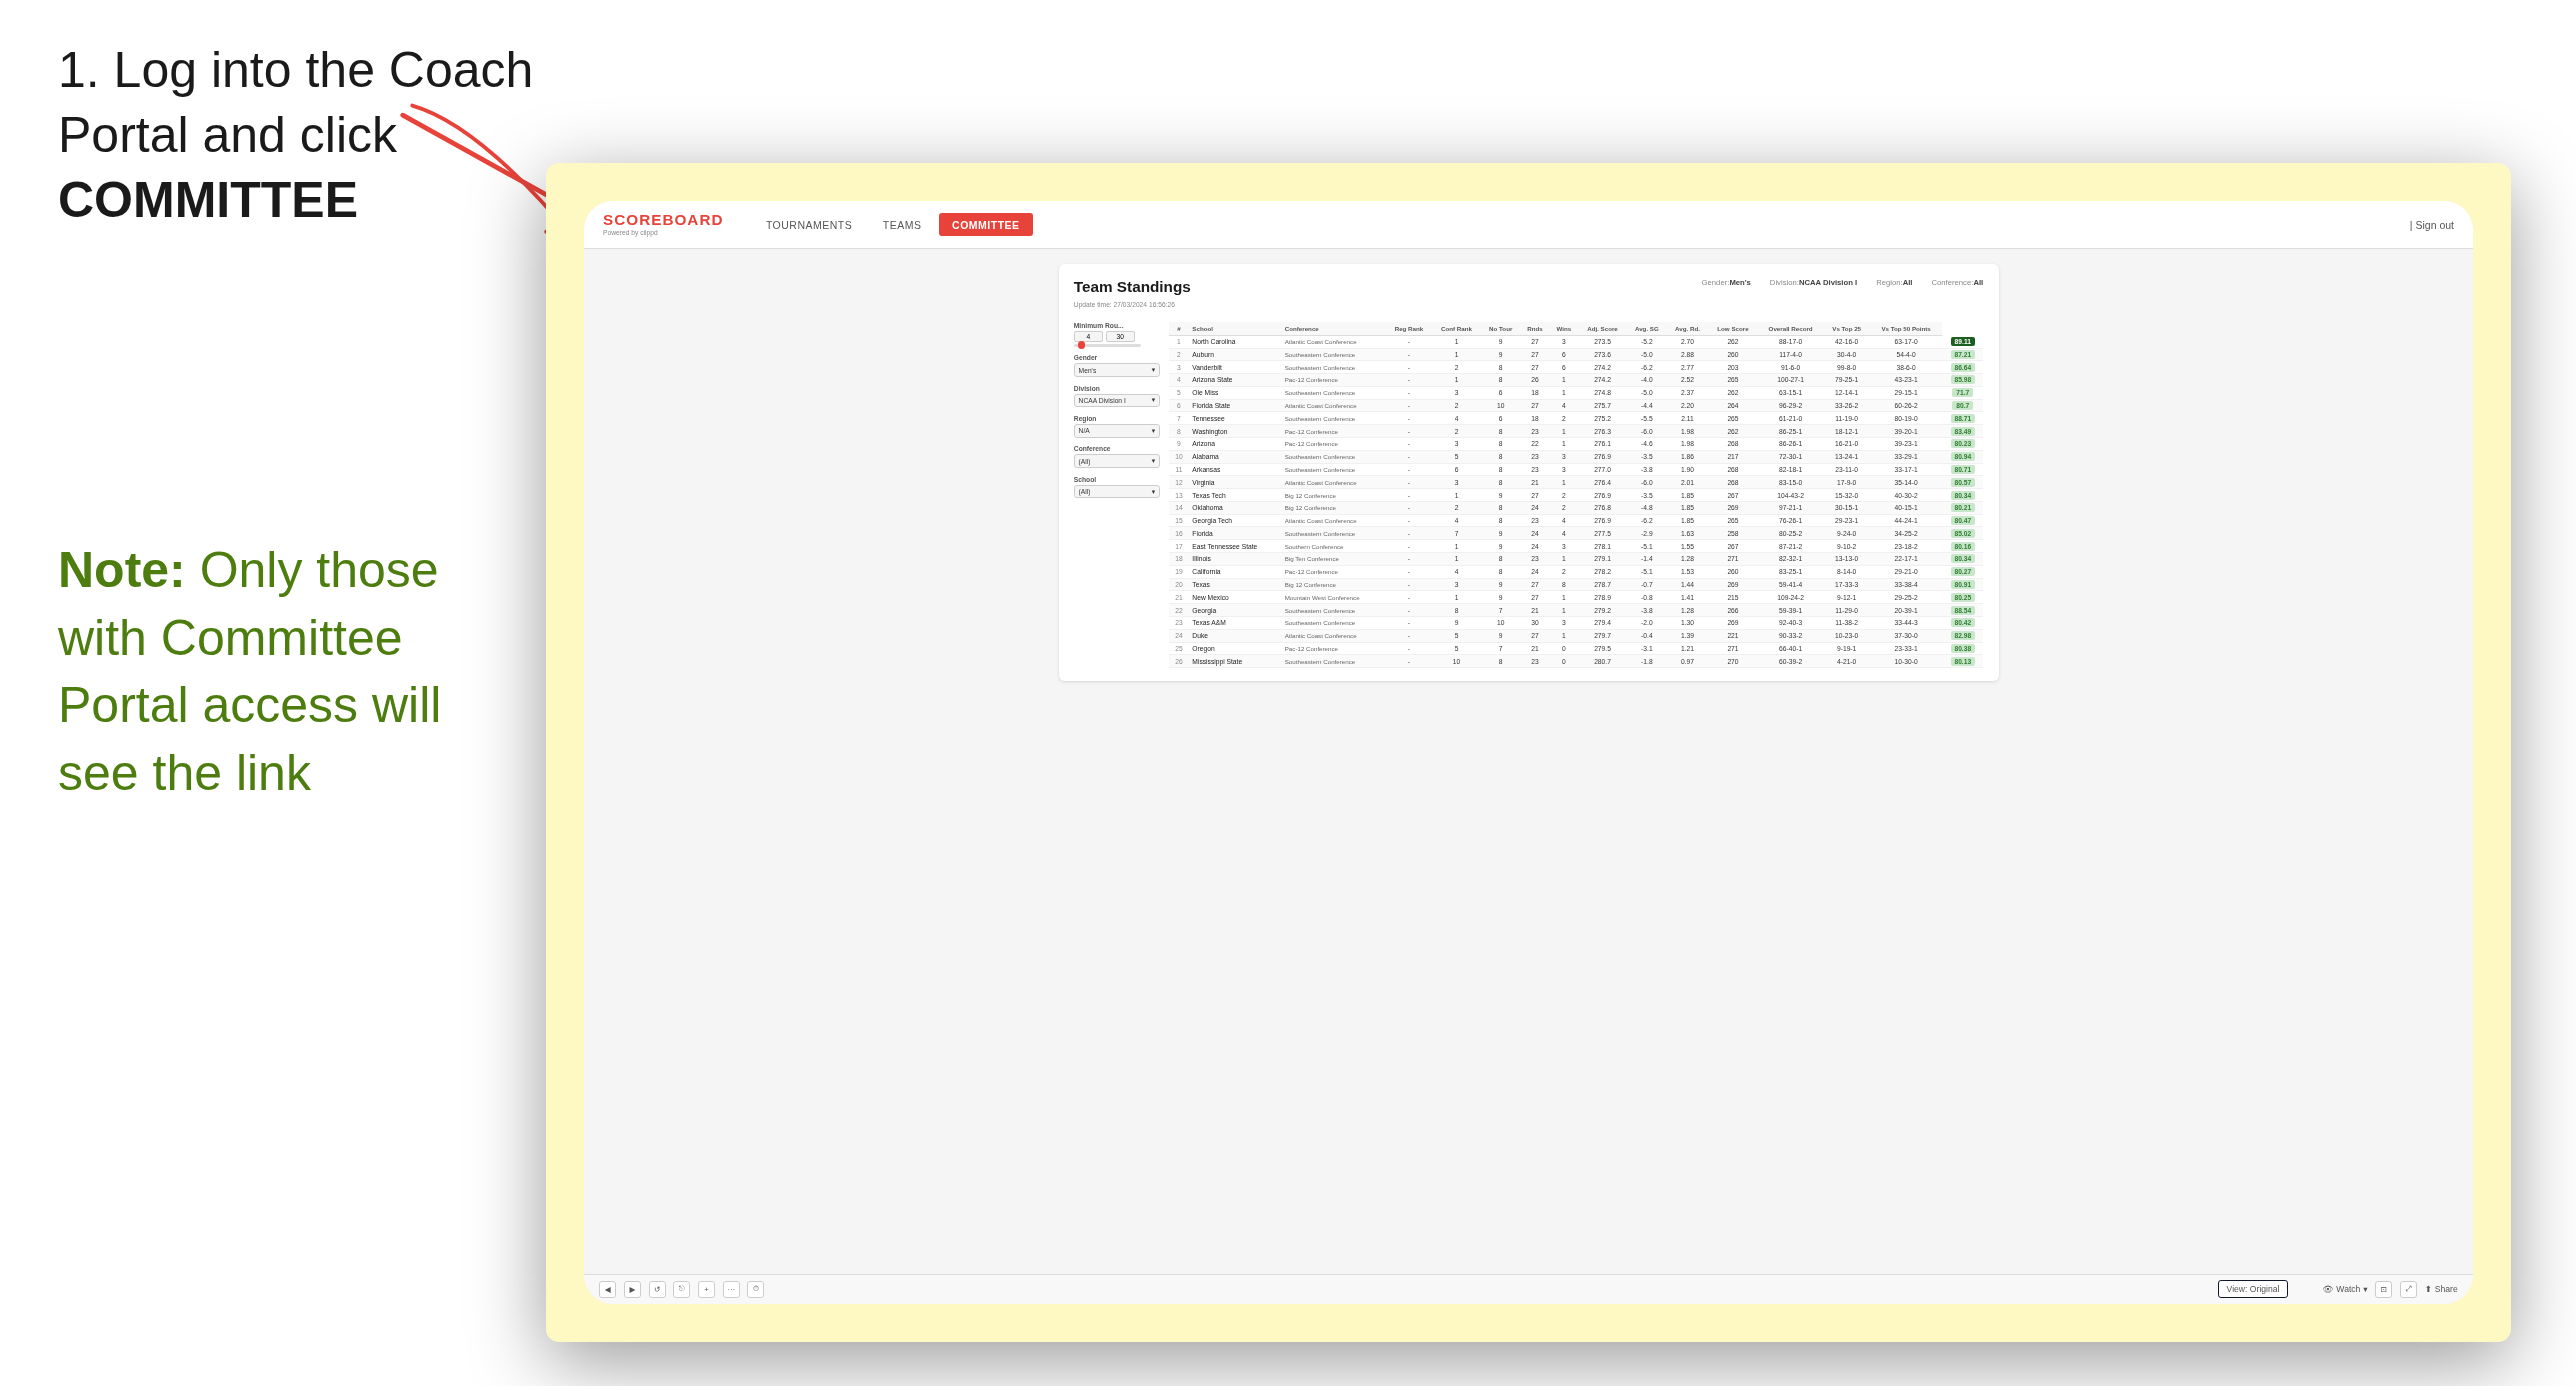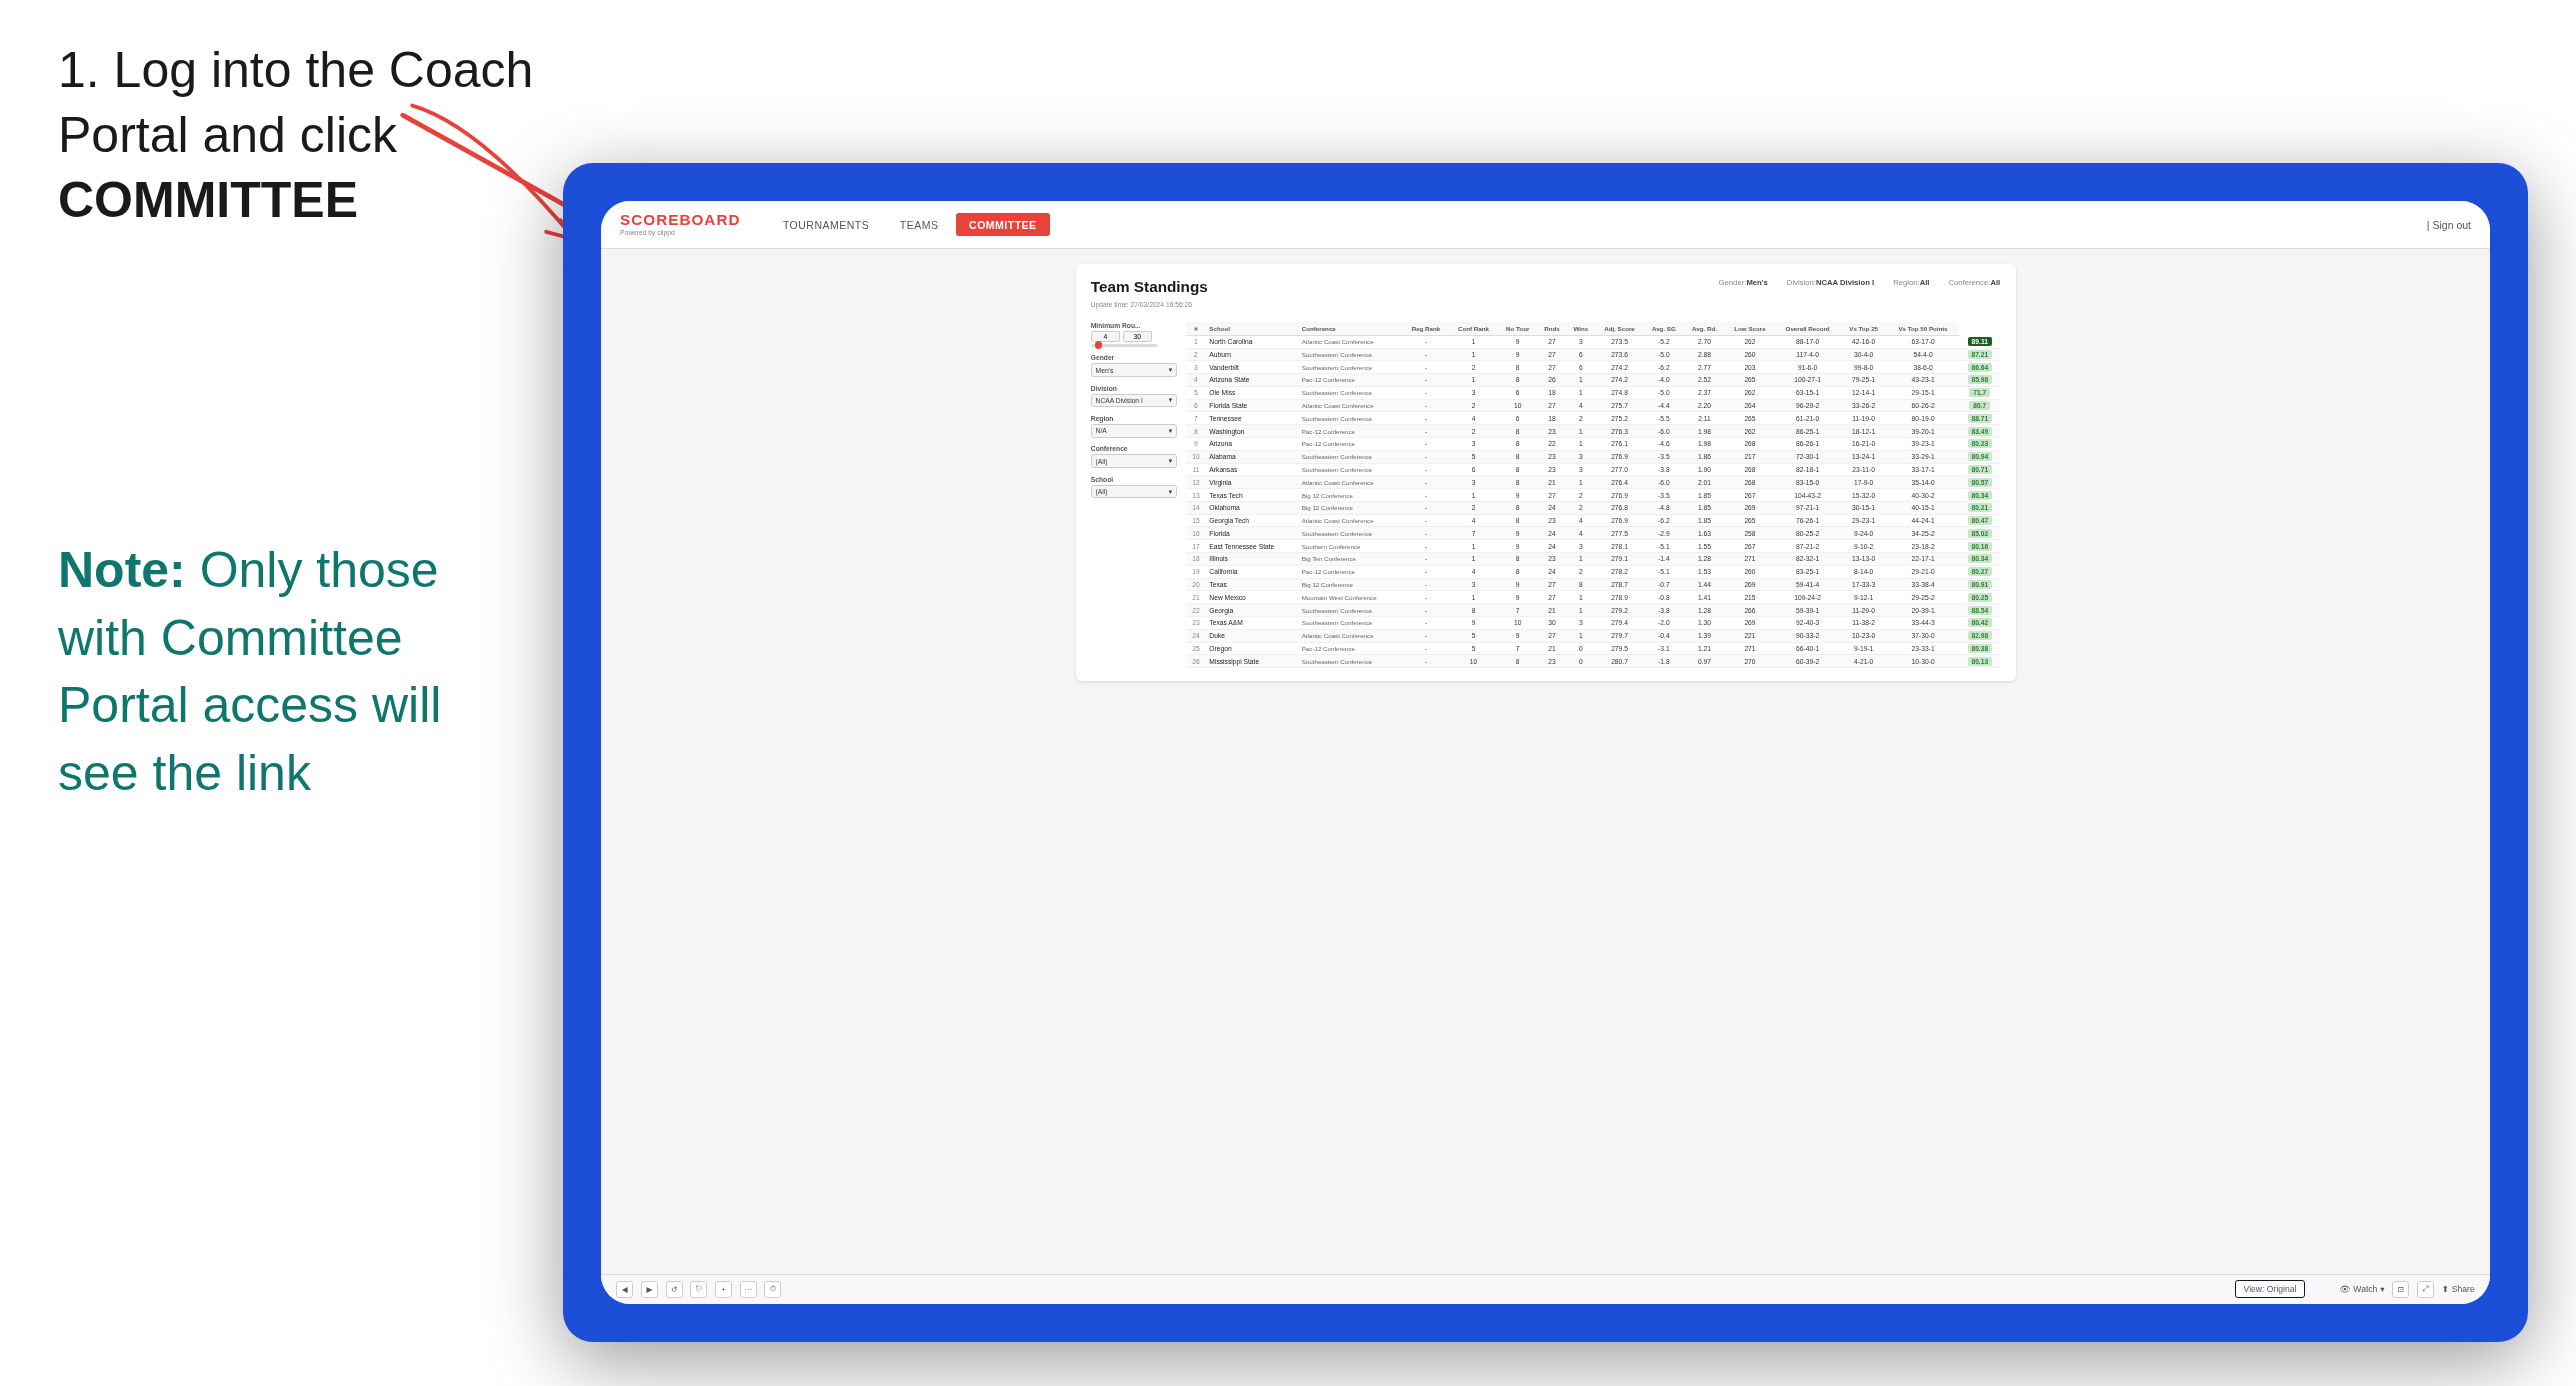--- a/index.html
+++ b/index.html
@@ -31,39 +31,38 @@
     }
 
     .note-section {
       position: absolute;
       left: 58px;
       top: 537px;
       width: 422px;
     }
     .note-text {
       font-size: 50px;
-      color: #0f766e;
+      color: #4d7c0f;
       line-height: 1.35;
     }
     .note-text strong {
       font-weight: 800;
     }
 
     
     .tablet-device {
       position: absolute;
       left: 546px;
       top: 163px;
       width: 1965px;
       height: 1179px;
-      background: #1d4ed8;
-      border-radius: 30px;
+      background: #fef9c3;
+      border-radius: 13px;
       box-shadow: 0 19px 77px rgba(0,0,0,0.4);
       padding: 38px;
-      margin-left: 17px;
     }
 
     .tablet-screen {
       width: 100%;
       height: 100%;
       background: #f0f0f0;
       border-radius: 29px;
       overflow: hidden;
       display: flex;
       flex-direction: column;

